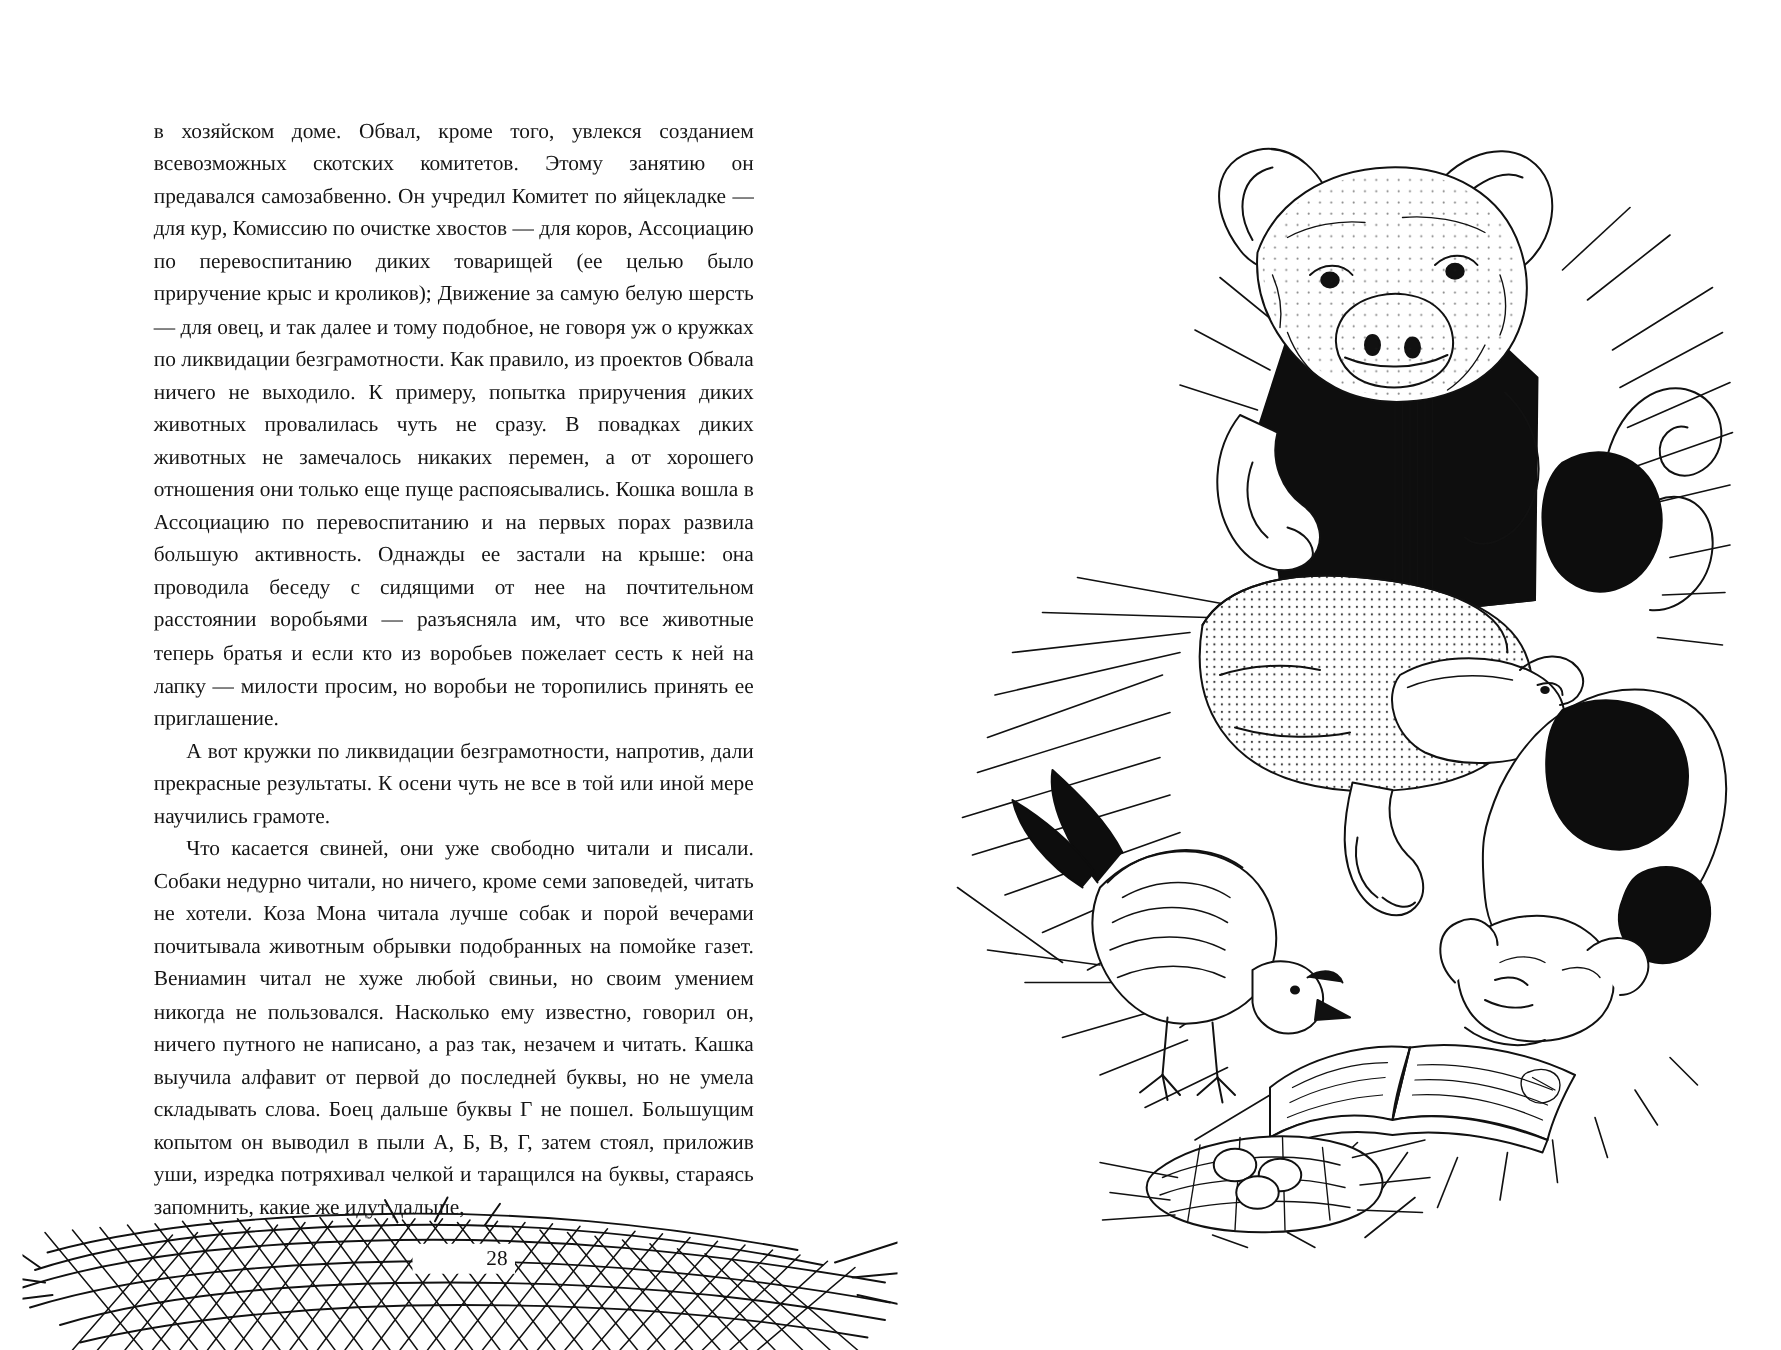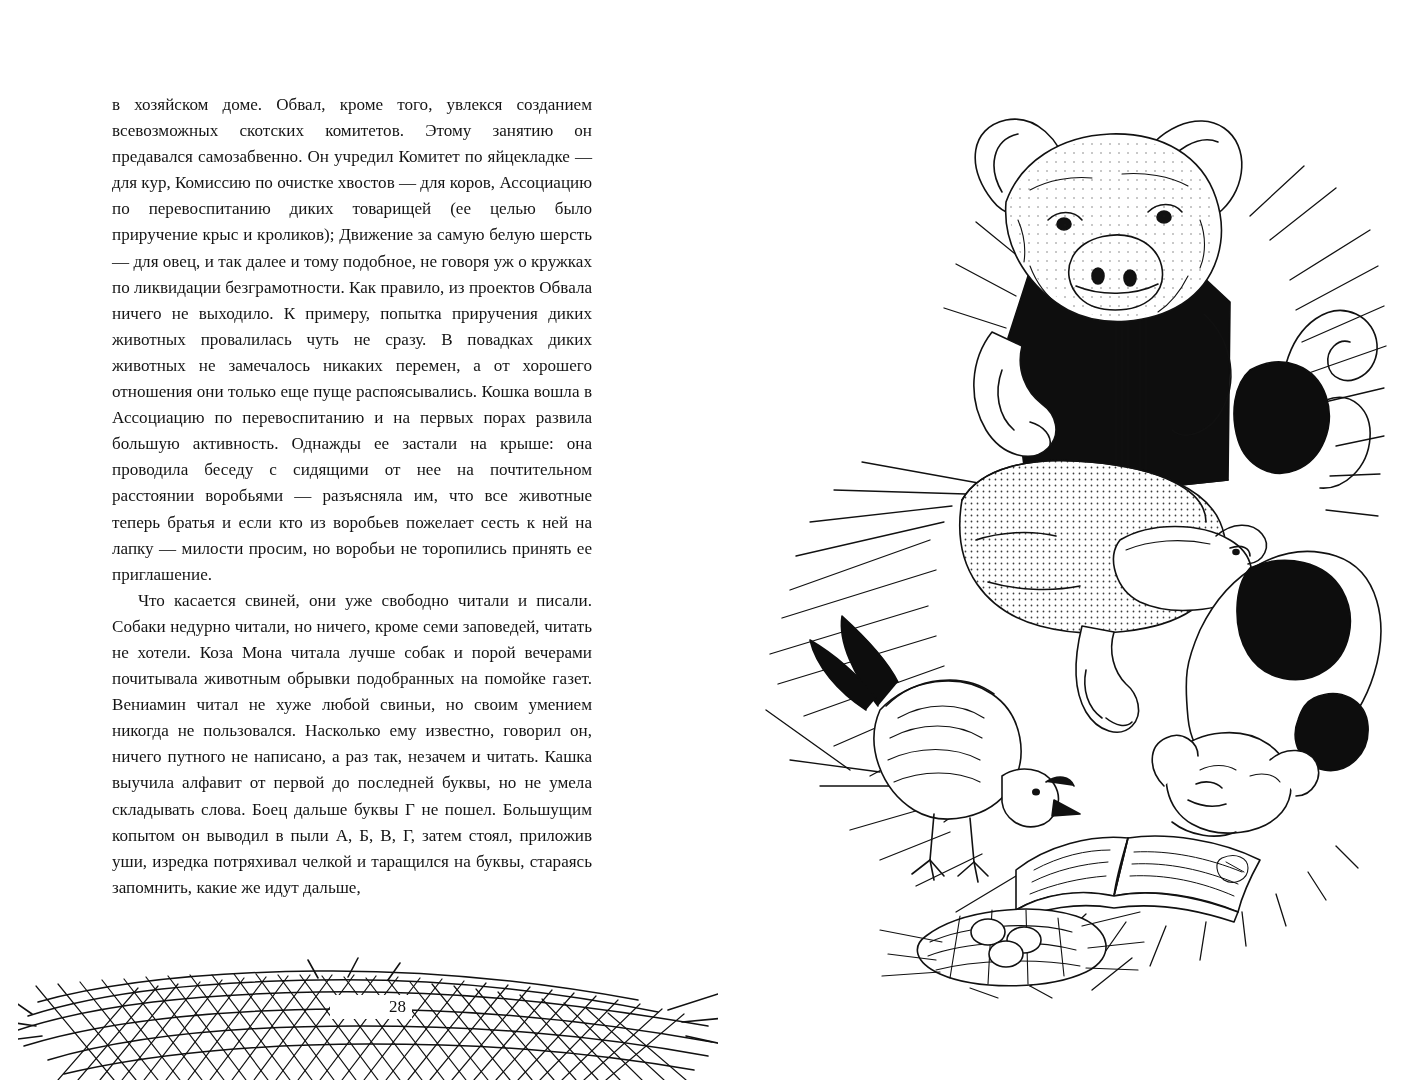--- a/index.html
+++ b/index.html
@@ -18,21 +18,21 @@
   
   .spread {
     position: absolute;
     inset: 0;
     background: #ffffff;
   }
 
   
   .text-page {
     position: absolute;
-    left: 112px;
+    left: 123px;
     top: 92px;
     width: 480px;
   }
   .body-text {
     font-family: "Liberation Serif", serif;
     font-size: 17.1px;
     line-height: 26.1px;
     color: #141414;
     text-align: justify;
     text-justify: inter-word;
@@ -80,20 +80,21 @@
   }
   svg { display: block; }
 </style>
 </head>
 <body>
 
 <div class="spread">
 
   <div class="text-page">
     <p class="body-text">в хозяйском доме. Обвал, кроме того, увлекся созданием всевозможных скотских комитетов. Этому занятию он предавался самозабвенно. Он учредил Комитет по яйцекладке — для кур, Комиссию по очистке хвостов — для коров, Ассоциацию по перевоспитанию диких товарищей (ее целью было приручение крыс и кроликов); Движение за самую белую шерсть — для овец, и так далее и тому подобное, не говоря уж о кружках по ликвидации безграмотности. Как правило, из проектов Обвала ничего не выходило. К примеру, попытка приручения диких животных провалилась чуть не сразу. В повадках диких животных не замечалось никаких перемен, а от хорошего отношения они только еще пуще распоясывались. Кошка вошла в Ассоциацию по перевоспитанию и на первых порах развила большую активность. Однажды ее застали на крыше: она проводила беседу с сидящими от нее на почтительном расстоянии воробьями — разъясняла им, что все животные теперь братья и если кто из воробьев пожелает сесть к ней на лапку — милости просим, но воробьи не торопились принять ее приглашение.</p>
+    <p class="body-text indent">А вот кружки по ликвидации безграмотности, напротив, дали прекрасные результаты. К осени чуть не все в той или иной мере научились грамоте.</p>
     <p class="body-text indent">Что касается свиней, они уже свободно читали и писали. Собаки недурно читали, но ничего, кроме семи заповедей, читать не хотели. Коза Мона читала лучше собак и порой вечерами почитывала животным обрывки подобранных на помойке газет. Вениамин читал не хуже любой свиньи, но своим умением никогда не пользовался. Насколько ему известно, говорил он, ничего путного не написано, а раз так, незачем и читать. Кашка выучила алфавит от первой до последней буквы, но не умела складывать слова. Боец дальше буквы Г не пошел. Большущим копытом он выводил в пыли А, Б, В, Г, затем стоял, приложив уши, изредка потряхивал челкой и таращился на буквы, стараясь запомнить, какие же идут дальше,</p>
   </div>
 
   <div class="folio">28</div>
 
   <div class="illus-bottom-left">
     <svg viewBox="0 0 700 150" width="700" height="150" aria-hidden="true">
       <g stroke="#111" stroke-width="1.5" fill="none" stroke-linecap="round">
 
         <g>

